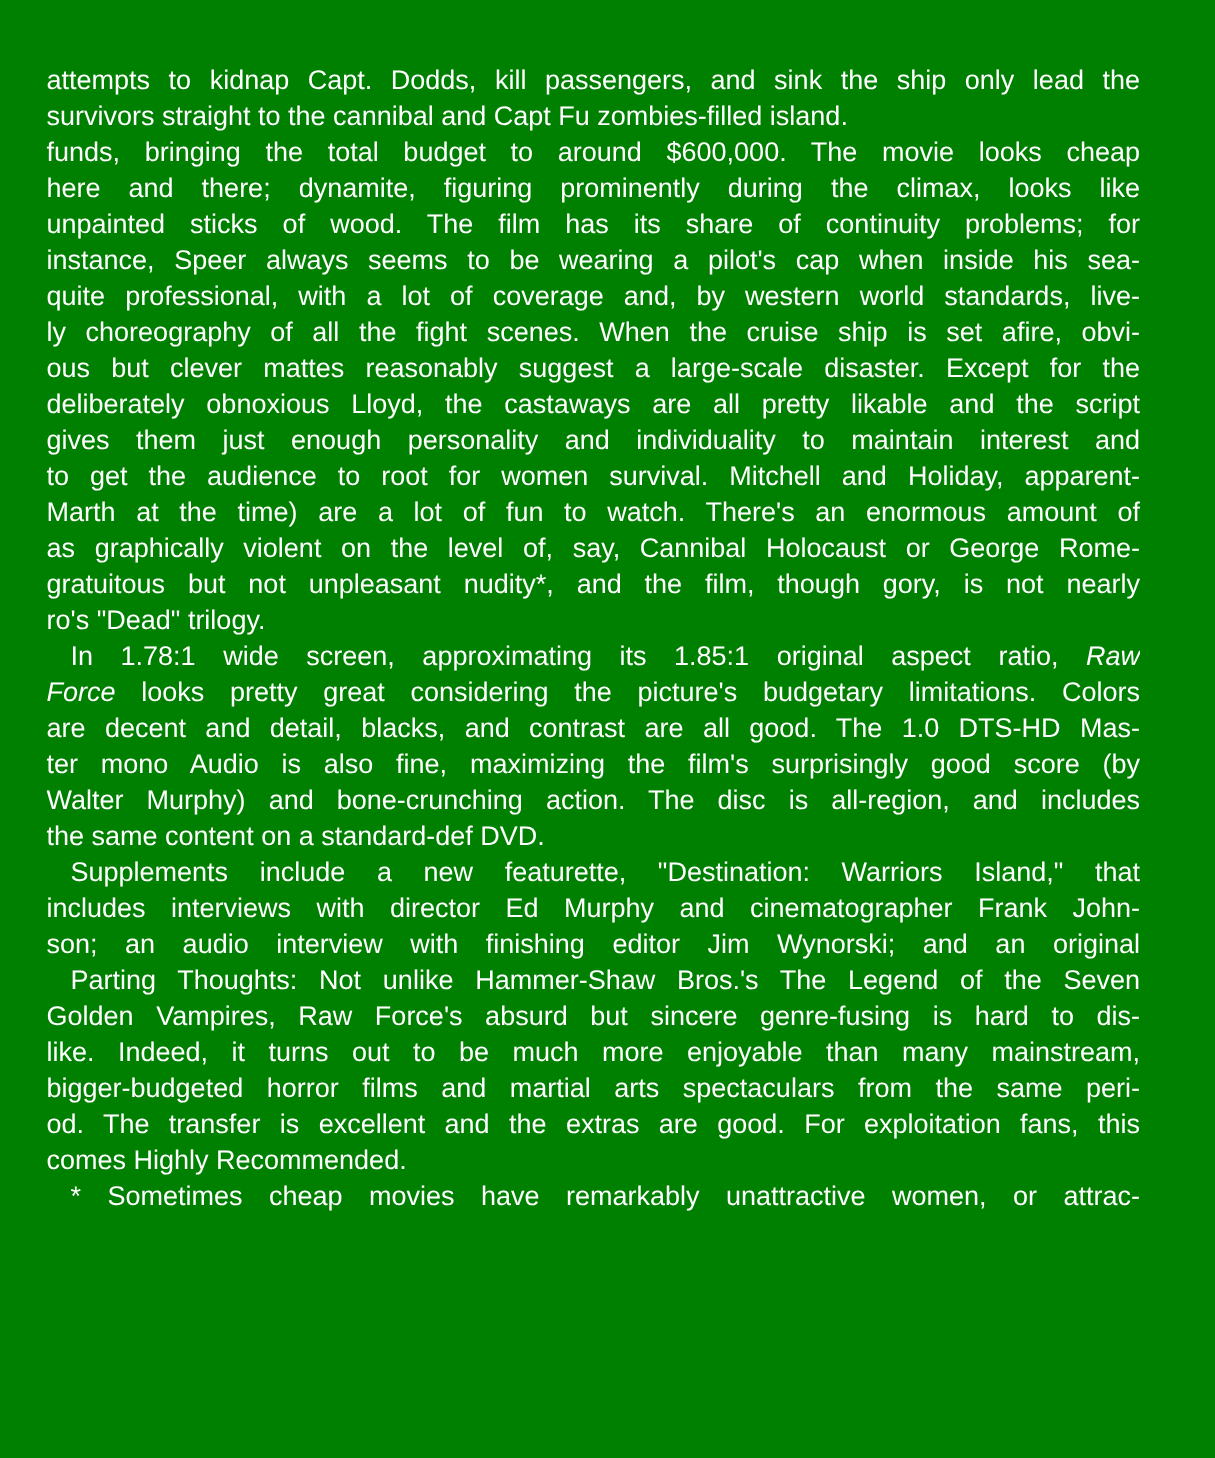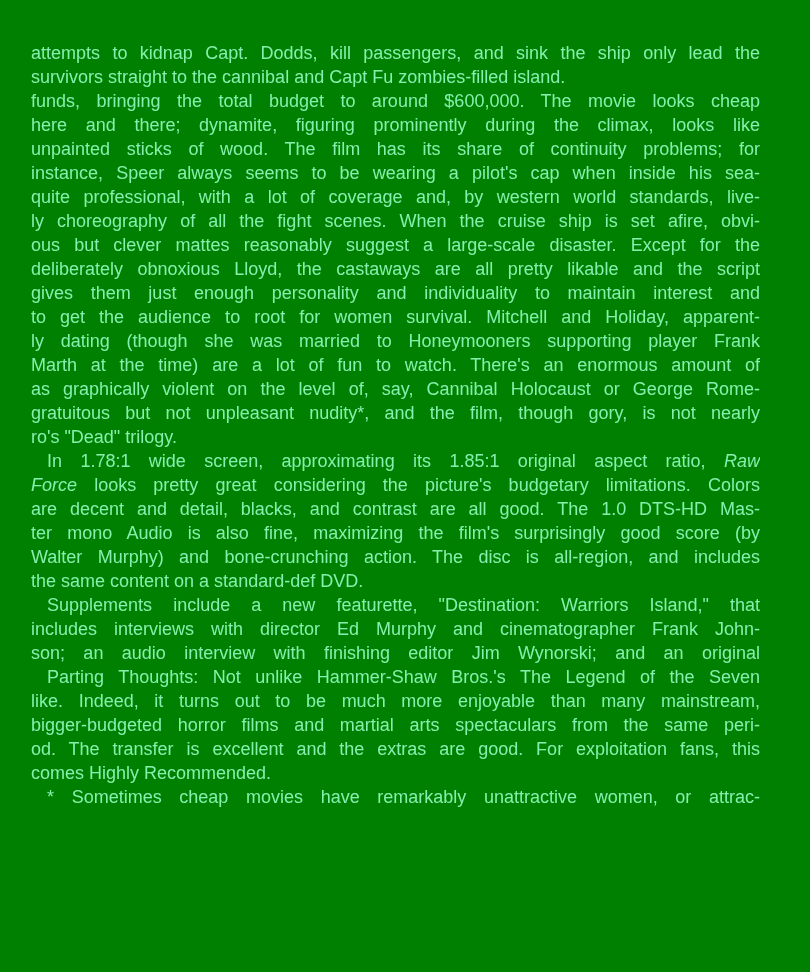--- a/index.html
+++ b/index.html
@@ -41,57 +41,57 @@
     text-indent: 16px;
   }
   .it {
     font-style: italic;
   }
 </style>
 </head>
 <body>
 
 <div class="page" style="background: rgb(0, 128, 0);">
-  <div class="review-text" style="color: #86efac;">
+  <div class="review-text" style="color: #ffffff;">
       <div class="para">
         <div class="line j"><span>attempts to kidnap Capt. Dodds, kill passengers, and sink the ship only lead the</span></div>
         <div class="line"><span>survivors straight to the cannibal and Capt Fu zombies-filled island.</span></div>
       </div>
       <div class="para">
         <div class="line j"><span>funds, bringing the total budget to around $600,000. The movie looks cheap</span></div>
         <div class="line j"><span>here and there; dynamite, figuring prominently during the climax, looks like</span></div>
         <div class="line j"><span>unpainted sticks of wood. The film has its share of continuity problems; for</span></div>
         <div class="line j"><span>instance, Speer always seems to be wearing a pilot's cap when inside his sea-</span></div>
         <div class="line j"><span>quite professional, with a lot of coverage and, by western world standards, live-</span></div>
         <div class="line j"><span>ly choreography of all the fight scenes. When the cruise ship is set afire, obvi-</span></div>
         <div class="line j"><span>ous but clever mattes reasonably suggest a large-scale disaster. Except for the</span></div>
         <div class="line j"><span>deliberately obnoxious Lloyd, the castaways are all pretty likable and the script</span></div>
         <div class="line j"><span>gives them just enough personality and individuality to maintain interest and</span></div>
         <div class="line j"><span>to get the audience to root for women survival. Mitchell and Holiday, apparent-</span></div>
-        <div class="line j"><span>ly dating (though she was married to Honeymooners supporting player Frank</span></div>
         <div class="line j"><span>Marth at the time) are a lot of fun to watch. There's an enormous amount of</span></div>
         <div class="line j"><span>as graphically violent on the level of, say, Cannibal Holocaust or George Rome-</span></div>
         <div class="line j"><span>gratuitous but not unpleasant nudity*, and the film, though gory, is not nearly</span></div>
         <div class="line"><span>ro's "Dead" trilogy.</span></div>
       </div>
       <div class="para">
         <div class="line j ind"><span>In 1.78:1 wide screen, approximating its 1.85:1 original aspect ratio, </span><span class="it">Raw</span></div>
         <div class="line j"><span class="it">Force</span><span> looks pretty great considering the picture's budgetary limitations. Colors</span></div>
         <div class="line j"><span>are decent and detail, blacks, and contrast are all good. The 1.0 DTS-HD Mas-</span></div>
         <div class="line j"><span>ter mono Audio is also fine, maximizing the film's surprisingly good score (by</span></div>
         <div class="line j"><span>Walter Murphy) and bone-crunching action. The disc is all-region, and includes</span></div>
         <div class="line"><span>the same content on a standard-def DVD.</span></div>
       </div>
       <div class="para">
         <div class="line j ind"><span>Supplements include a new featurette, "Destination: Warriors Island," that</span></div>
         <div class="line j"><span>includes interviews with director Ed Murphy and cinematographer Frank John-</span></div>
         <div class="line j"><span>son; an audio interview with finishing editor Jim Wynorski; and an original</span></div>
       </div>
       <div class="para">
         <div class="line j ind"><span>Parting Thoughts: Not unlike Hammer-Shaw Bros.'s The Legend of the Seven</span></div>
+        <div class="line j"><span>Golden Vampires, Raw Force's absurd but sincere genre-fusing is hard to dis-</span></div>
         <div class="line j"><span>like. Indeed, it turns out to be much more enjoyable than many mainstream,</span></div>
         <div class="line j"><span>bigger-budgeted horror films and martial arts spectaculars from the same peri-</span></div>
         <div class="line j"><span>od. The transfer is excellent and the extras are good. For exploitation fans, this</span></div>
         <div class="line"><span>comes Highly Recommended.</span></div>
       </div>
       <div class="para">
         <div class="line j ind"><span>* Sometimes cheap movies have remarkably unattractive women, or attrac-</span></div>
       </div>
     </div>
 </div>

